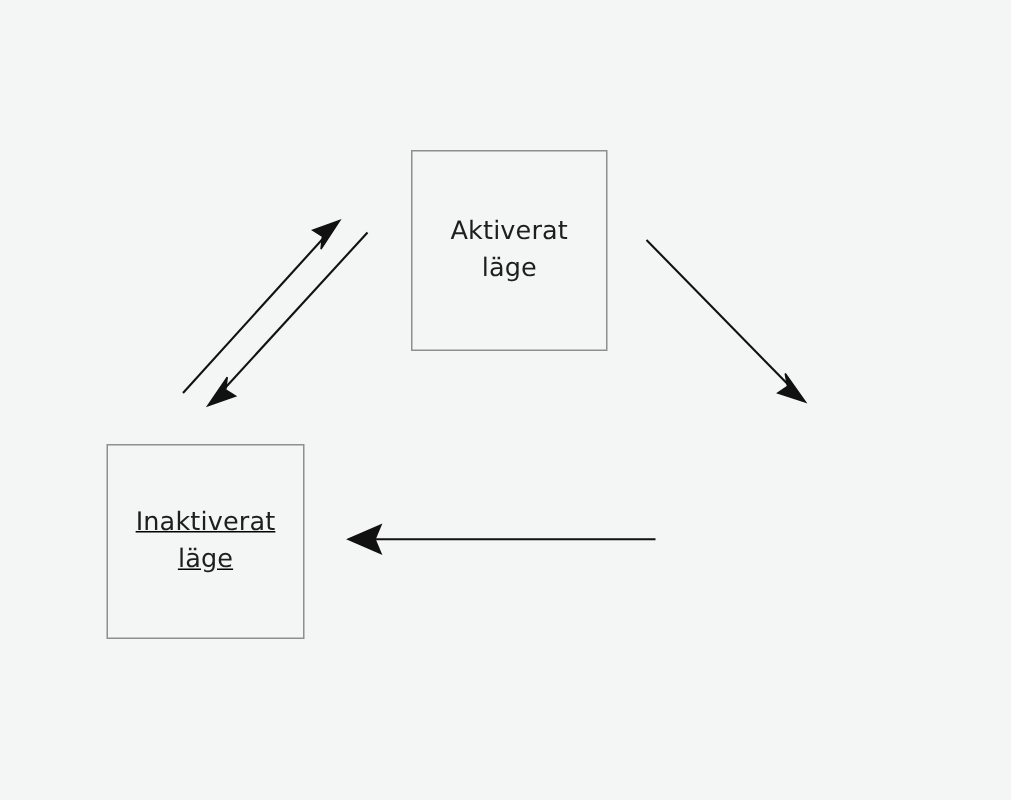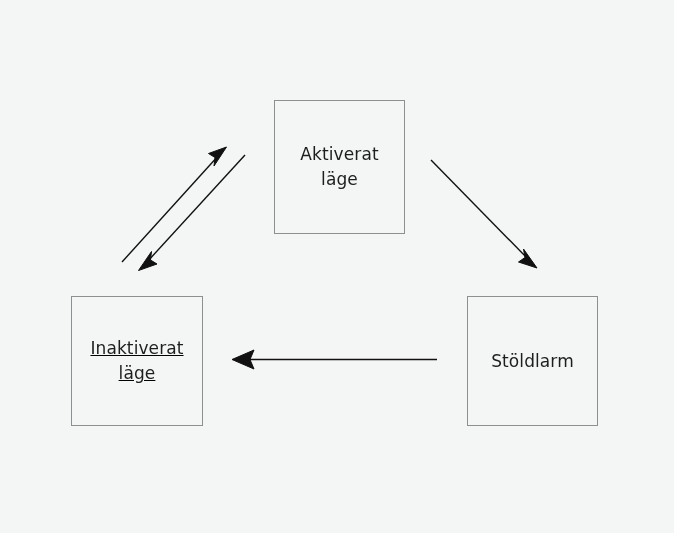--- a/index.html
+++ b/index.html
@@ -98,17 +98,14 @@
   <div class="node-box" id="node-aktiverat">
     <span class="node-label">Aktiverat
 läge</span>
   </div>
 
   <div class="node-box" id="node-inaktiverat">
     <span class="node-label">Inaktiverat
 läge</span>
   </div>
 
-  <div class="node-box" id="node-stoldlarm">
-    <span class="node-label">Stöldlarm</span>
-  </div>
 
 </div>
 
 </body></html>

